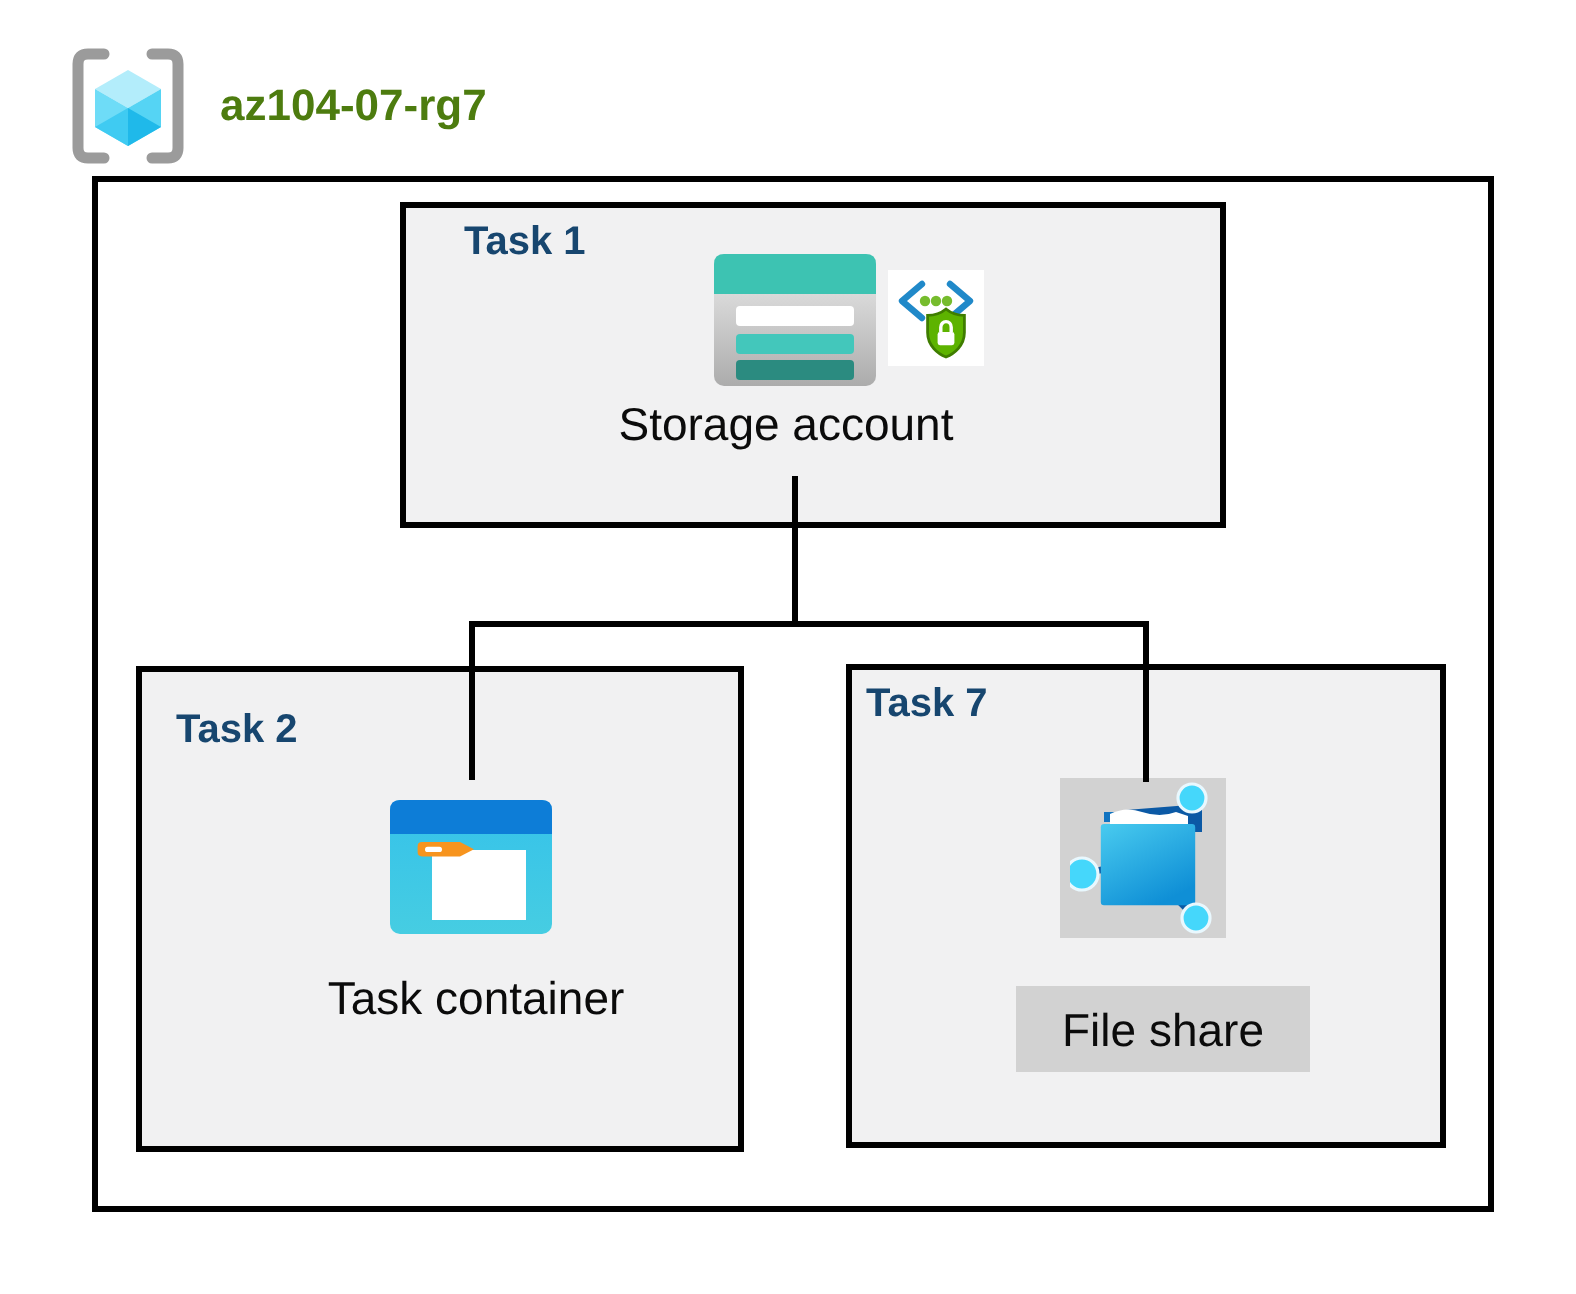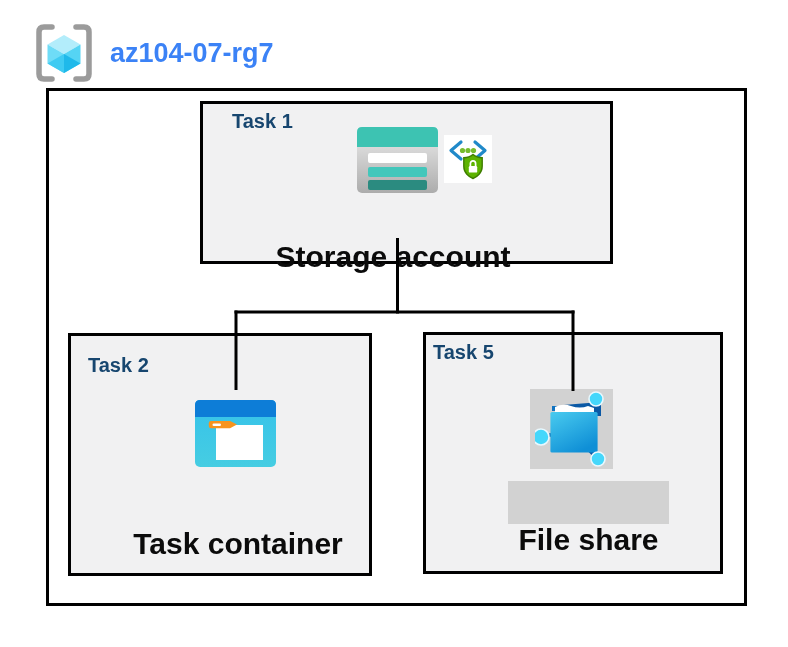--- a/index.html
+++ b/index.html
@@ -2,49 +2,49 @@
 <html><head>
 <meta charset="utf-8">
 <style>
   html,body{margin:0;padding:0;}
   body{
     width:788px;height:647px;position:relative;background:#ffffff;
     font-family:"Liberation Sans",sans-serif;overflow:hidden;
   }
   .abs{position:absolute;}
   .rg-title{
-    left:110px;top:38px;font-size:27px;font-weight:700;color:#3b82f6;line-height:30px;
+    left:110px;top:38px;font-size:22px;font-weight:700;color:#4d7c0f;line-height:30px;
   }
   .outer-box{
     left:46px;top:88px;width:695px;height:512px;
     border:3px solid #000;background:#ffffff;
   }
   .task-box{
     background:#F1F1F2;border:3px solid #000;box-sizing:border-box;
   }
   #task1-box{left:200px;top:101px;width:413px;height:163px;}
   #task2-box{left:68px;top:333px;width:304px;height:243px;}
   #task3-box{left:423px;top:332px;width:300px;height:242px;}
   .task-label{
     font-size:20px;font-weight:700;color:#17466F;line-height:28px;white-space:nowrap;
   }
   #task1-label{left:232px;top:107px;}
   #task2-label{left:88px;top:339px;margin-top:12px;}
   #task3-label{left:433px;top:338px;}
   .resource-label{
-    font-size:30px;font-weight:700;color:#0b0b0b;text-align:center;white-space:nowrap;line-height:28px;margin-top:45px;
+    font-size:23px;font-weight:400;color:#0b0b0b;text-align:center;white-space:nowrap;line-height:28px;
   }
   #storage-label{left:268px;top:198px;width:250px;}
   #blob-label{left:113px;top:485px;width:250px;}
   .icon-bg{
     background:#D2D2D2;
   }
   #fileshare-icon-bg{left:530px;top:389px;width:83px;height:80px;}
-  #fileshare-label-bg{left:508px;top:481px;width:161px;height:43px;
-    display:flex;align-items:flex-start;justify-content:center;}
+  #fileshare-label-bg{left:508px;top:493px;width:147px;height:43px;
+    display:flex;align-items:center;justify-content:center;}
   #fileshare-label{position:static;}
   #rg-icon{left:33px;top:22px;}
   #storage-icon{left:357px;top:127px;}
   #api-icon{left:444px;top:135px;}
   #blob-icon{left:195px;top:400px;}
   #fileshare-icon{left:535px;top:390px;}
   #connector-layer{left:0;top:0;pointer-events:none;z-index:6;}
 </style>
 </head>
 <body>
@@ -106,21 +106,21 @@
   <rect x="0" y="0" width="81" height="67" rx="5" fill="url(#blobCyan)"></rect>
   <path d="M0,5 Q0,0 5,0 H76 Q81,0 81,5 V17 H0 Z" fill="#0D7DD7"></path>
   <rect x="21" y="25" width="47" height="35" fill="#FFFFFF"></rect>
   <path d="M16,21 h19 l7,3.6 -7,3.6 h-19 q-2.2,0 -2.2,-2.2 v-2.8 q0,-2.2 2.2,-2.2 z" fill="#F7941E"></path>
   <rect x="17.5" y="23.4" width="8.5" height="2.6" rx="1.3" fill="#FFFFFF"></rect>
 </svg>
 
 <div id="blob-label" class="abs resource-label">Task container</div>
 
 <div id="task3-box" class="abs task-box"></div>
-<div id="task3-label" class="abs task-label">Task 5</div>
+<div id="task3-label" class="abs task-label">Task 7</div>
 
 <div id="fileshare-icon-bg" class="abs icon-bg"></div>
 <div id="fileshare-label-bg" class="abs icon-bg">
   <div id="fileshare-label" class="resource-label">File share</div>
 </div>
 
 <svg id="fileshare-icon" class="abs" width="76" height="78" viewBox="0 0 76 78">
   <defs>
     <linearGradient id="fsBlue" x1="0" y1="0" x2="0.6" y2="1">
       <stop offset="0" stop-color="#49CBEF"></stop>

